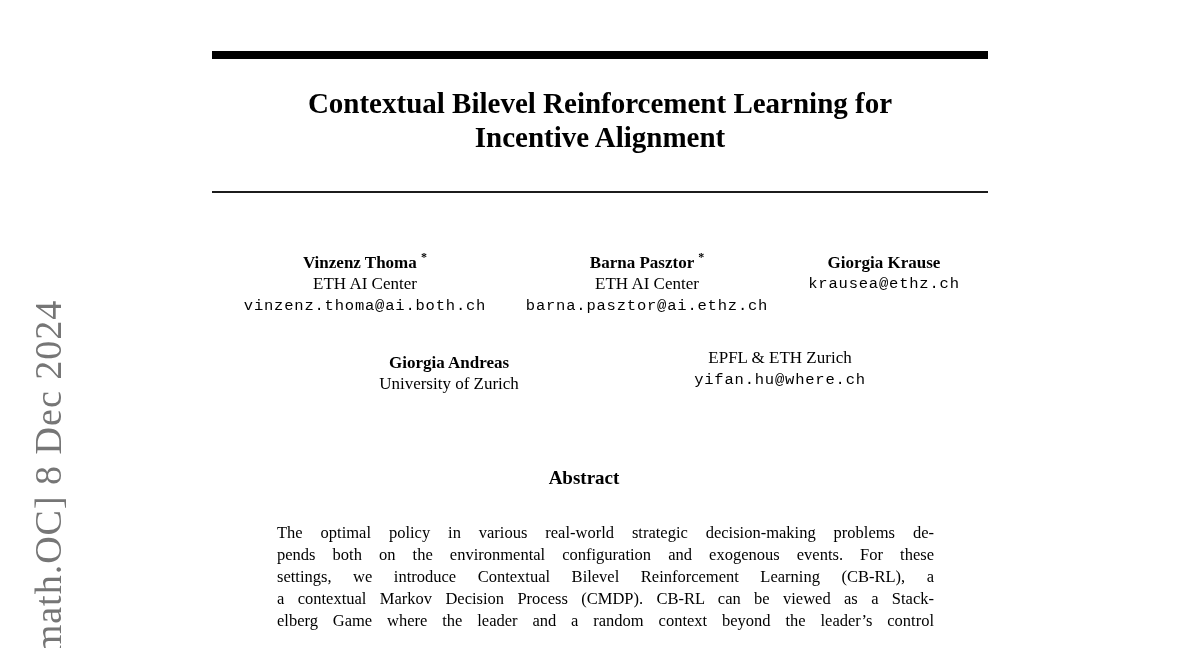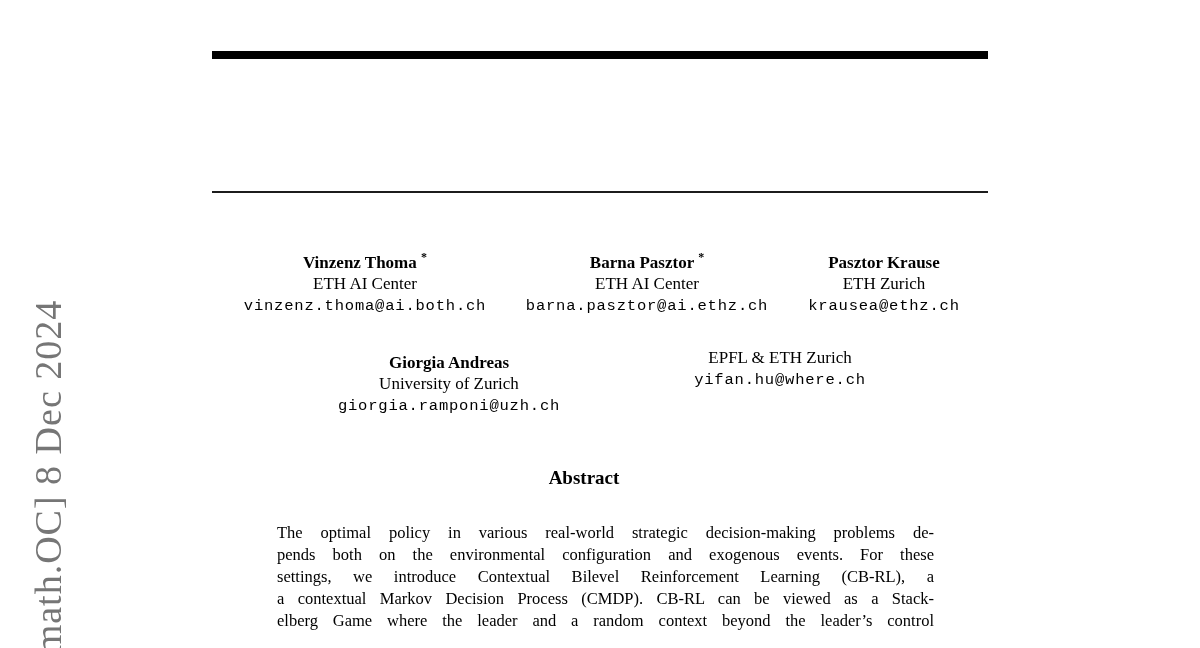--- a/index.html
+++ b/index.html
@@ -110,45 +110,47 @@
 </style>
 </head>
 <body>
 
 <div class="page">
 
   <div class="watermark">[math.OC] 8 Dec 2024</div>
 
   <div class="rule-thick"></div>
 
+  <div class="title">
+    <div>Contextual Bilevel Reinforcement Learning for</div>
+    <div>Incentive Alignment</div>
+  </div>
 
   <div class="rule-thin"></div>
 
   <div class="author-block" style="left:365px; top:247px;">
     <div class="author-name"><span>Vinzenz Thoma</span> <sup>*</sup></div>
     <div class="author-affil">ETH AI Center</div>
     <div class="author-email">vinzenz.thoma@ai.both.ch</div>
   </div>
 
   <div class="author-block" style="left:647px; top:247px;">
     <div class="author-name"><span>Barna Pasztor</span> <sup>*</sup></div>
     <div class="author-affil">ETH AI Center</div>
     <div class="author-email">barna.pasztor@ai.ethz.ch</div>
   </div>
 
   <div class="author-block" style="left:884px; top:247px;">
-    <div class="author-name"><span>Pasztor Krause</span><sup></sup></div>
-    <div class="author-affil">ETH Zurich</div>
+    <div class="author-name"><span>Giorgia Krause</span><sup></sup></div>
     <div class="author-email">krausea@ethz.ch</div>
   </div>
 
   <div class="author-block" style="left:449px; top:347px;">
     <div class="author-name"><span>Giorgia Andreas</span><sup></sup></div>
     <div class="author-affil">University of Zurich</div>
-    <div class="author-email">giorgia.ramponi@uzh.ch</div>
   </div>
 
   <div class="author-block" style="left:780px; top:347px;">
     <div class="author-affil">EPFL &amp; ETH Zurich</div>
     <div class="author-email">yifan.hu@where.ch</div>
   </div>
 
   <div class="abstract-heading">Abstract</div>
 
   <div class="abstract-body">

